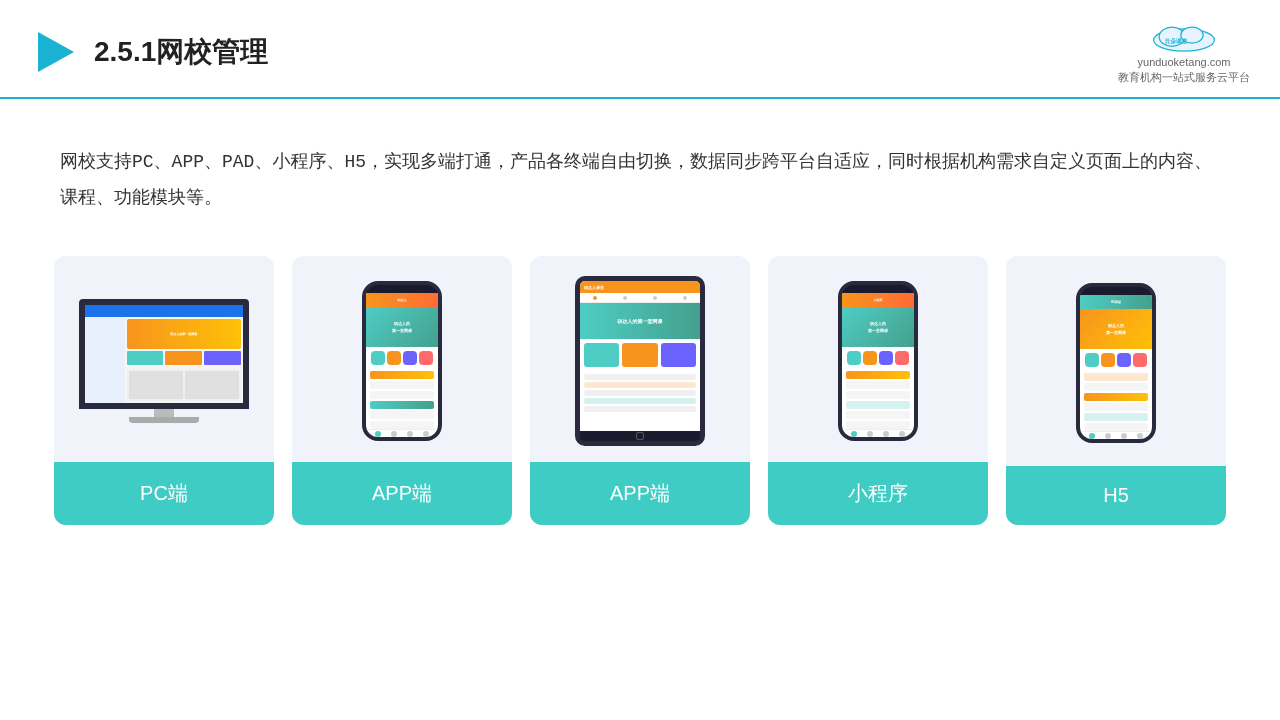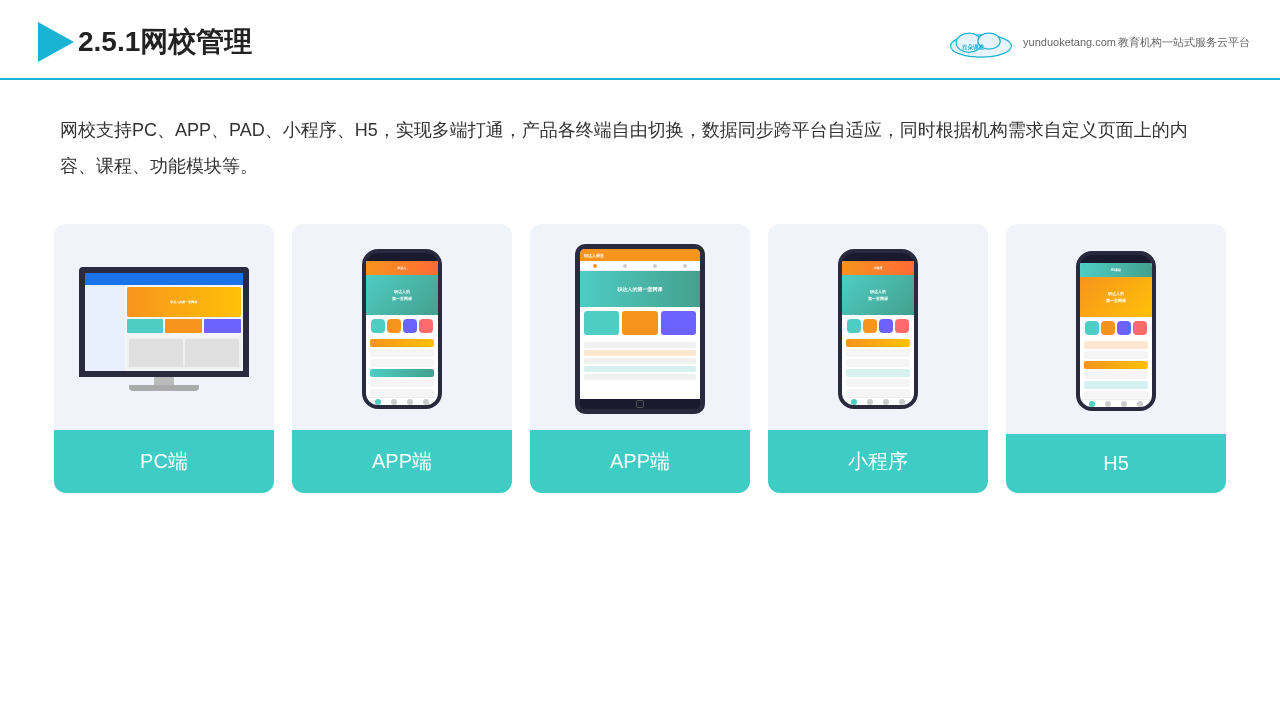--- a/index.html
+++ b/index.html
@@ -17,56 +17,58 @@
       display: flex;
       align-items: center;
       justify-content: space-between;
       padding: 18px 30px 12px 30px;
       border-bottom: 2px solid #1ab3d4;
       position: relative;
     }
     .header-left {
       display: flex;
       align-items: center;
+      gap: 16px;
     }
     .play-icon {
       width: 48px;
       height: 48px;
     }
     .page-title {
       font-size: 28px;
       font-weight: bold;
       color: #222;
     }
     .logo-area {
       display: flex;
-      flex-direction: row;
+      flex-direction: column;
       align-items: center;
       gap: 2px;
     }
     .logo-cloud {
       width: 80px;
       height: 36px;
     }
     .logo-url {
       font-size: 11px;
       color: #666;
     }
     .logo-tagline {
       font-size: 11px;
       color: #666;
       white-space: nowrap;
     }
 
     
     .description {
-      padding: 32px 60px 20px 60px;
+      padding: 45px 60px 20px 60px;
       font-size: 18px;
       color: #333;
       line-height: 2;
+      font-family: Liberation Mono, monospace;
     }
 
     
     .cards-container {
       display: flex;
       justify-content: center;
       gap: 18px;
       padding: 10px 40px 30px 40px;
       margin-top: 10px;
     }

